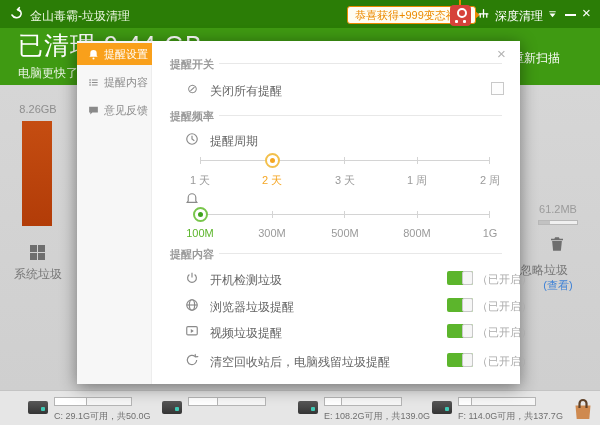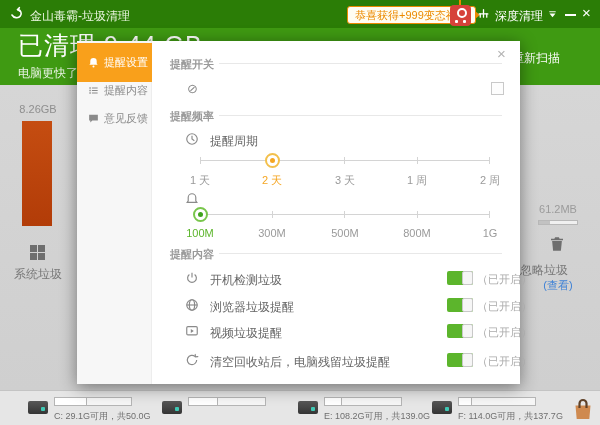--- a/index.html
+++ b/index.html
@@ -55,21 +55,21 @@
   .drive-icon .led { position:absolute; right:3px; bottom:3px; width:4px; height:4px; background:#3fc8b4; border-radius:1px; }
   .drive-bar { position:absolute; left:26px; top:6px; width:78px; height:9px; background:#f6f6f6; border:1px solid #b5b5b5; }
   .drive-fill { height:100%; background:#fff; border-right:1px solid #b5b5b5; }
   .drive-label { position:absolute; left:26px; top:19px; font-size:9px; color:#6f6f6f; white-space:nowrap; }
   .bag-icon { position:absolute; left:571px; top:5px; width:24px; height:26px; }
 
   
   .dialog { position:absolute; left:77px; top:41px; width:443px; height:343px; background:#fff;
     box-shadow:0 3px 16px rgba(0,0,0,.45); }
   .dlg-sidebar { position:absolute; left:0; top:0; width:75px; height:343px; background:#f7f7f7; border-right:1px solid #ededed; }
-  .side-item { position:absolute; left:0; width:75px; height:39px; display:flex; align-items:center; gap:5px;
+  .side-item { position:absolute; left:0; width:75px; height:22px; display:flex; align-items:center; gap:5px;
     padding-left:11px; font-size:11px; color:#8a8a8a; }
   .side-item.active { background:#f9a01b; color:#fff; }
   .side-item svg { flex:0 0 auto; }
   .dlg-close { position:absolute; left:420px; top:5px; font-size:15px; color:#b3b3b3; line-height:16px; }
 
   .sec-label { position:absolute; left:93px; font-size:11px; color:#9a9a9a;font-weight:bold; }
   .divider { position:absolute; left:142px; width:283px; height:1px; background:#e8e8e8; }
   .row-icon { position:absolute; width:14px; height:14px; }
   .row-glyph { position:absolute; font-size:13px; color:#8a8a8a; line-height:14px; }
   .row-label { position:absolute; left:133px; font-size:12px; color:#666; white-space:nowrap; }
@@ -220,20 +220,21 @@
         <span>意见反馈</span>
       </div>
     </div>
 
     <span class="dlg-close">×</span>
 
     <span class="sec-label" style="top:16px">提醒开关</span>
     <span class="divider" style="top:22px"></span>
 
     <span class="row-glyph" style="left:110px; top:41px">⊘</span>
+    <span class="row-label" style="top:42px">关闭所有提醒</span>
     <span class="checkbox" style="top:41px"></span>
 
     <span class="sec-label" style="top:68px">提醒频率</span>
     <span class="divider" style="top:74px"></span>
 
     <svg class="row-icon" style="left:108px; top:91px" viewBox="0 0 24 24" fill="none" stroke="#8a8a8a" stroke-width="2">
       <circle cx="12" cy="12" r="9"></circle>
         <path d="M12 6.5V12l4 3"></path>
     </svg>
     <span class="row-label" style="top:92px">提醒周期</span>

